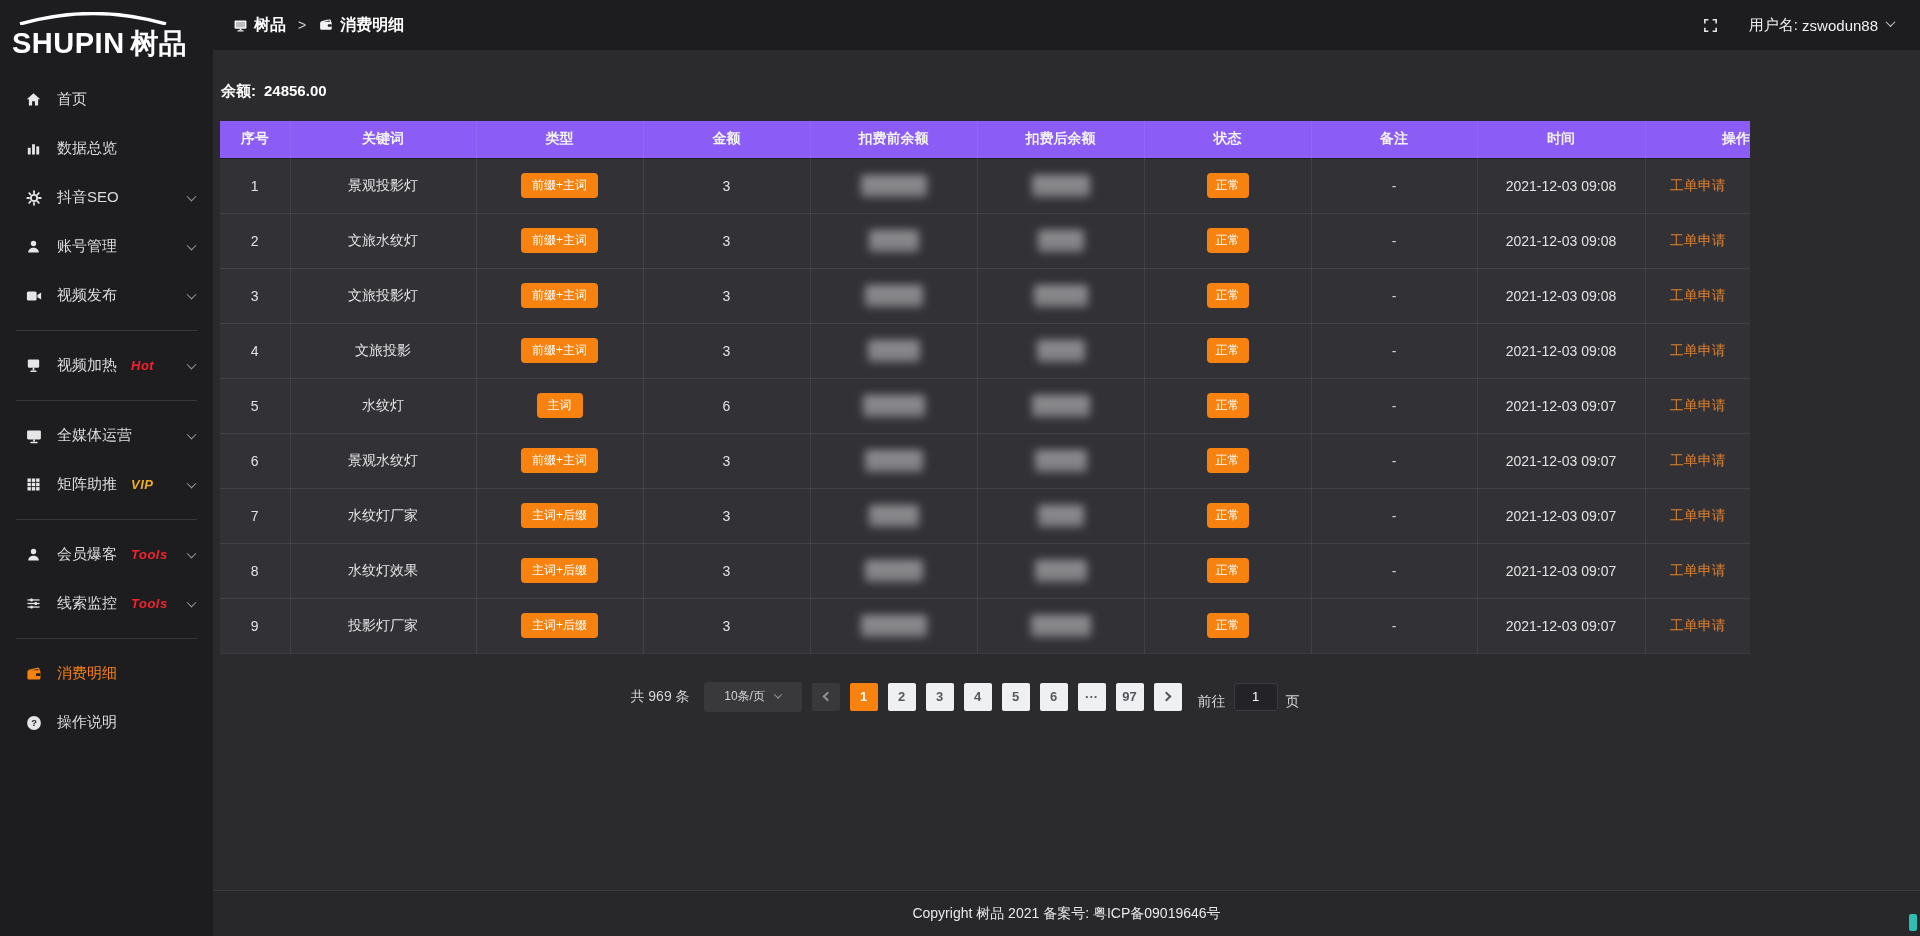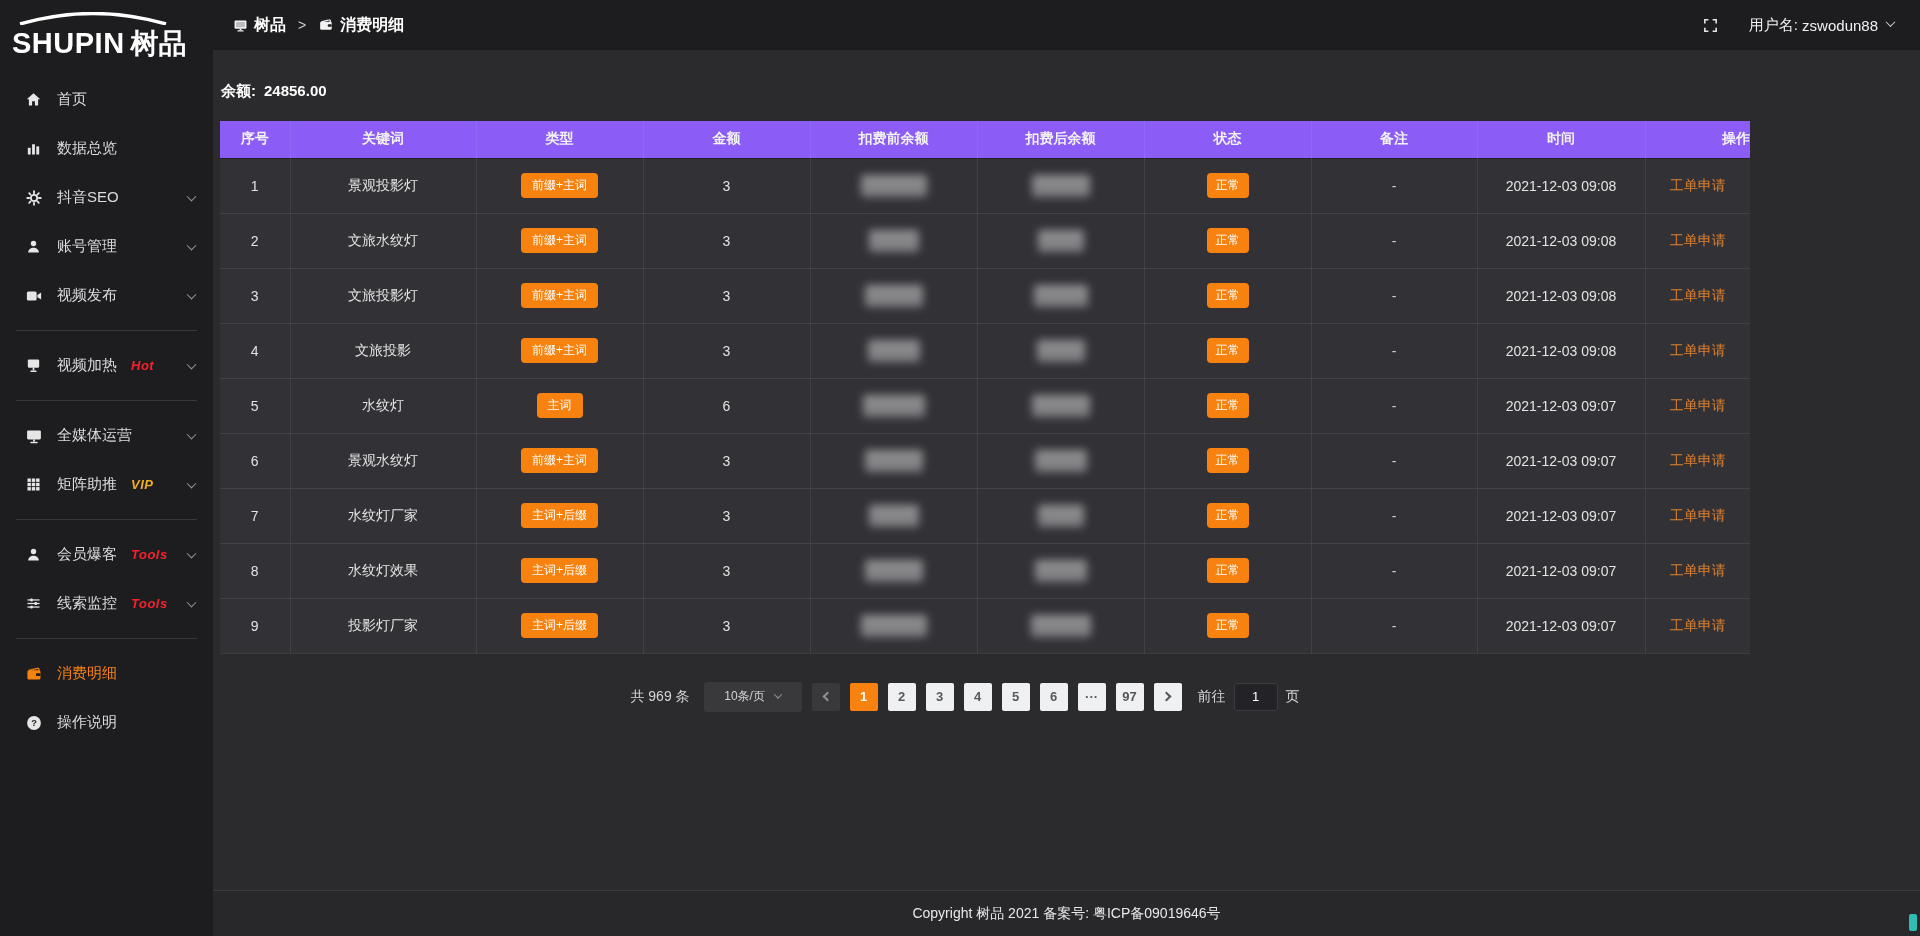--- a/index.html
+++ b/index.html
@@ -59,21 +59,21 @@
   .pg-total { margin-right:4px; }
   .pg-size { width:98px; height:30px; background:#39393c; border-radius:3px; display:flex; align-items:center; justify-content:center; gap:10px; font-size:12px; color:#d2d2d2; cursor:pointer; }
   .pg-size .chev3 { width:6px; height:6px; border-right:1.4px solid #9a9a9a; border-bottom:1.4px solid #9a9a9a; transform:rotate(45deg) translate(-1px,-1px); margin-top:-2px; }
   .pg-btn { min-width:28px; height:28px; border-radius:2px; background:#eef0f2; color:#55585e; font-size:13px; font-weight:bold; display:flex; align-items:center; justify-content:center; cursor:pointer; padding:0 4px; }
   .pg-btn.active { background:#f8820f; color:#fff; }
   .pg-btn.prev { background:#39393c; }
   .pg-arrow { width:7px; height:7px; border-left:2px solid #55585e; border-bottom:2px solid #55585e; }
   .pg-arrow.left { transform:rotate(45deg); margin-left:3px; }
   .pg-arrow.right { transform:rotate(-135deg); margin-right:3px; }
   .pg-btn.prev .pg-arrow { border-color:#8f8f93; }
-  .pg-goto { display:flex; align-items:center; gap:8px; margin-left:6px; }
+  .pg-goto { display:flex; align-items:flex-end; gap:8px; margin-left:6px; }
   .pg-input { width:44px; height:28px; background:#232327; border:1px solid #3c3c40; border-radius:3px; color:#fff; text-align:center; font-size:13px; font-family:inherit; }
 
   
   .footer { height:46px; background:#28282b; border-top:1px solid #3a3a3e; display:flex; align-items:center; justify-content:center; font-size:14px; color:#e9e9e9; flex-shrink:0; }
   .corner-mark { position:fixed; right:3px; bottom:5px; width:8px; height:17px; background:#2fbdb3; border-radius:2px; }
 </style>
 </head>
 <body>
 
 <div class="app">

